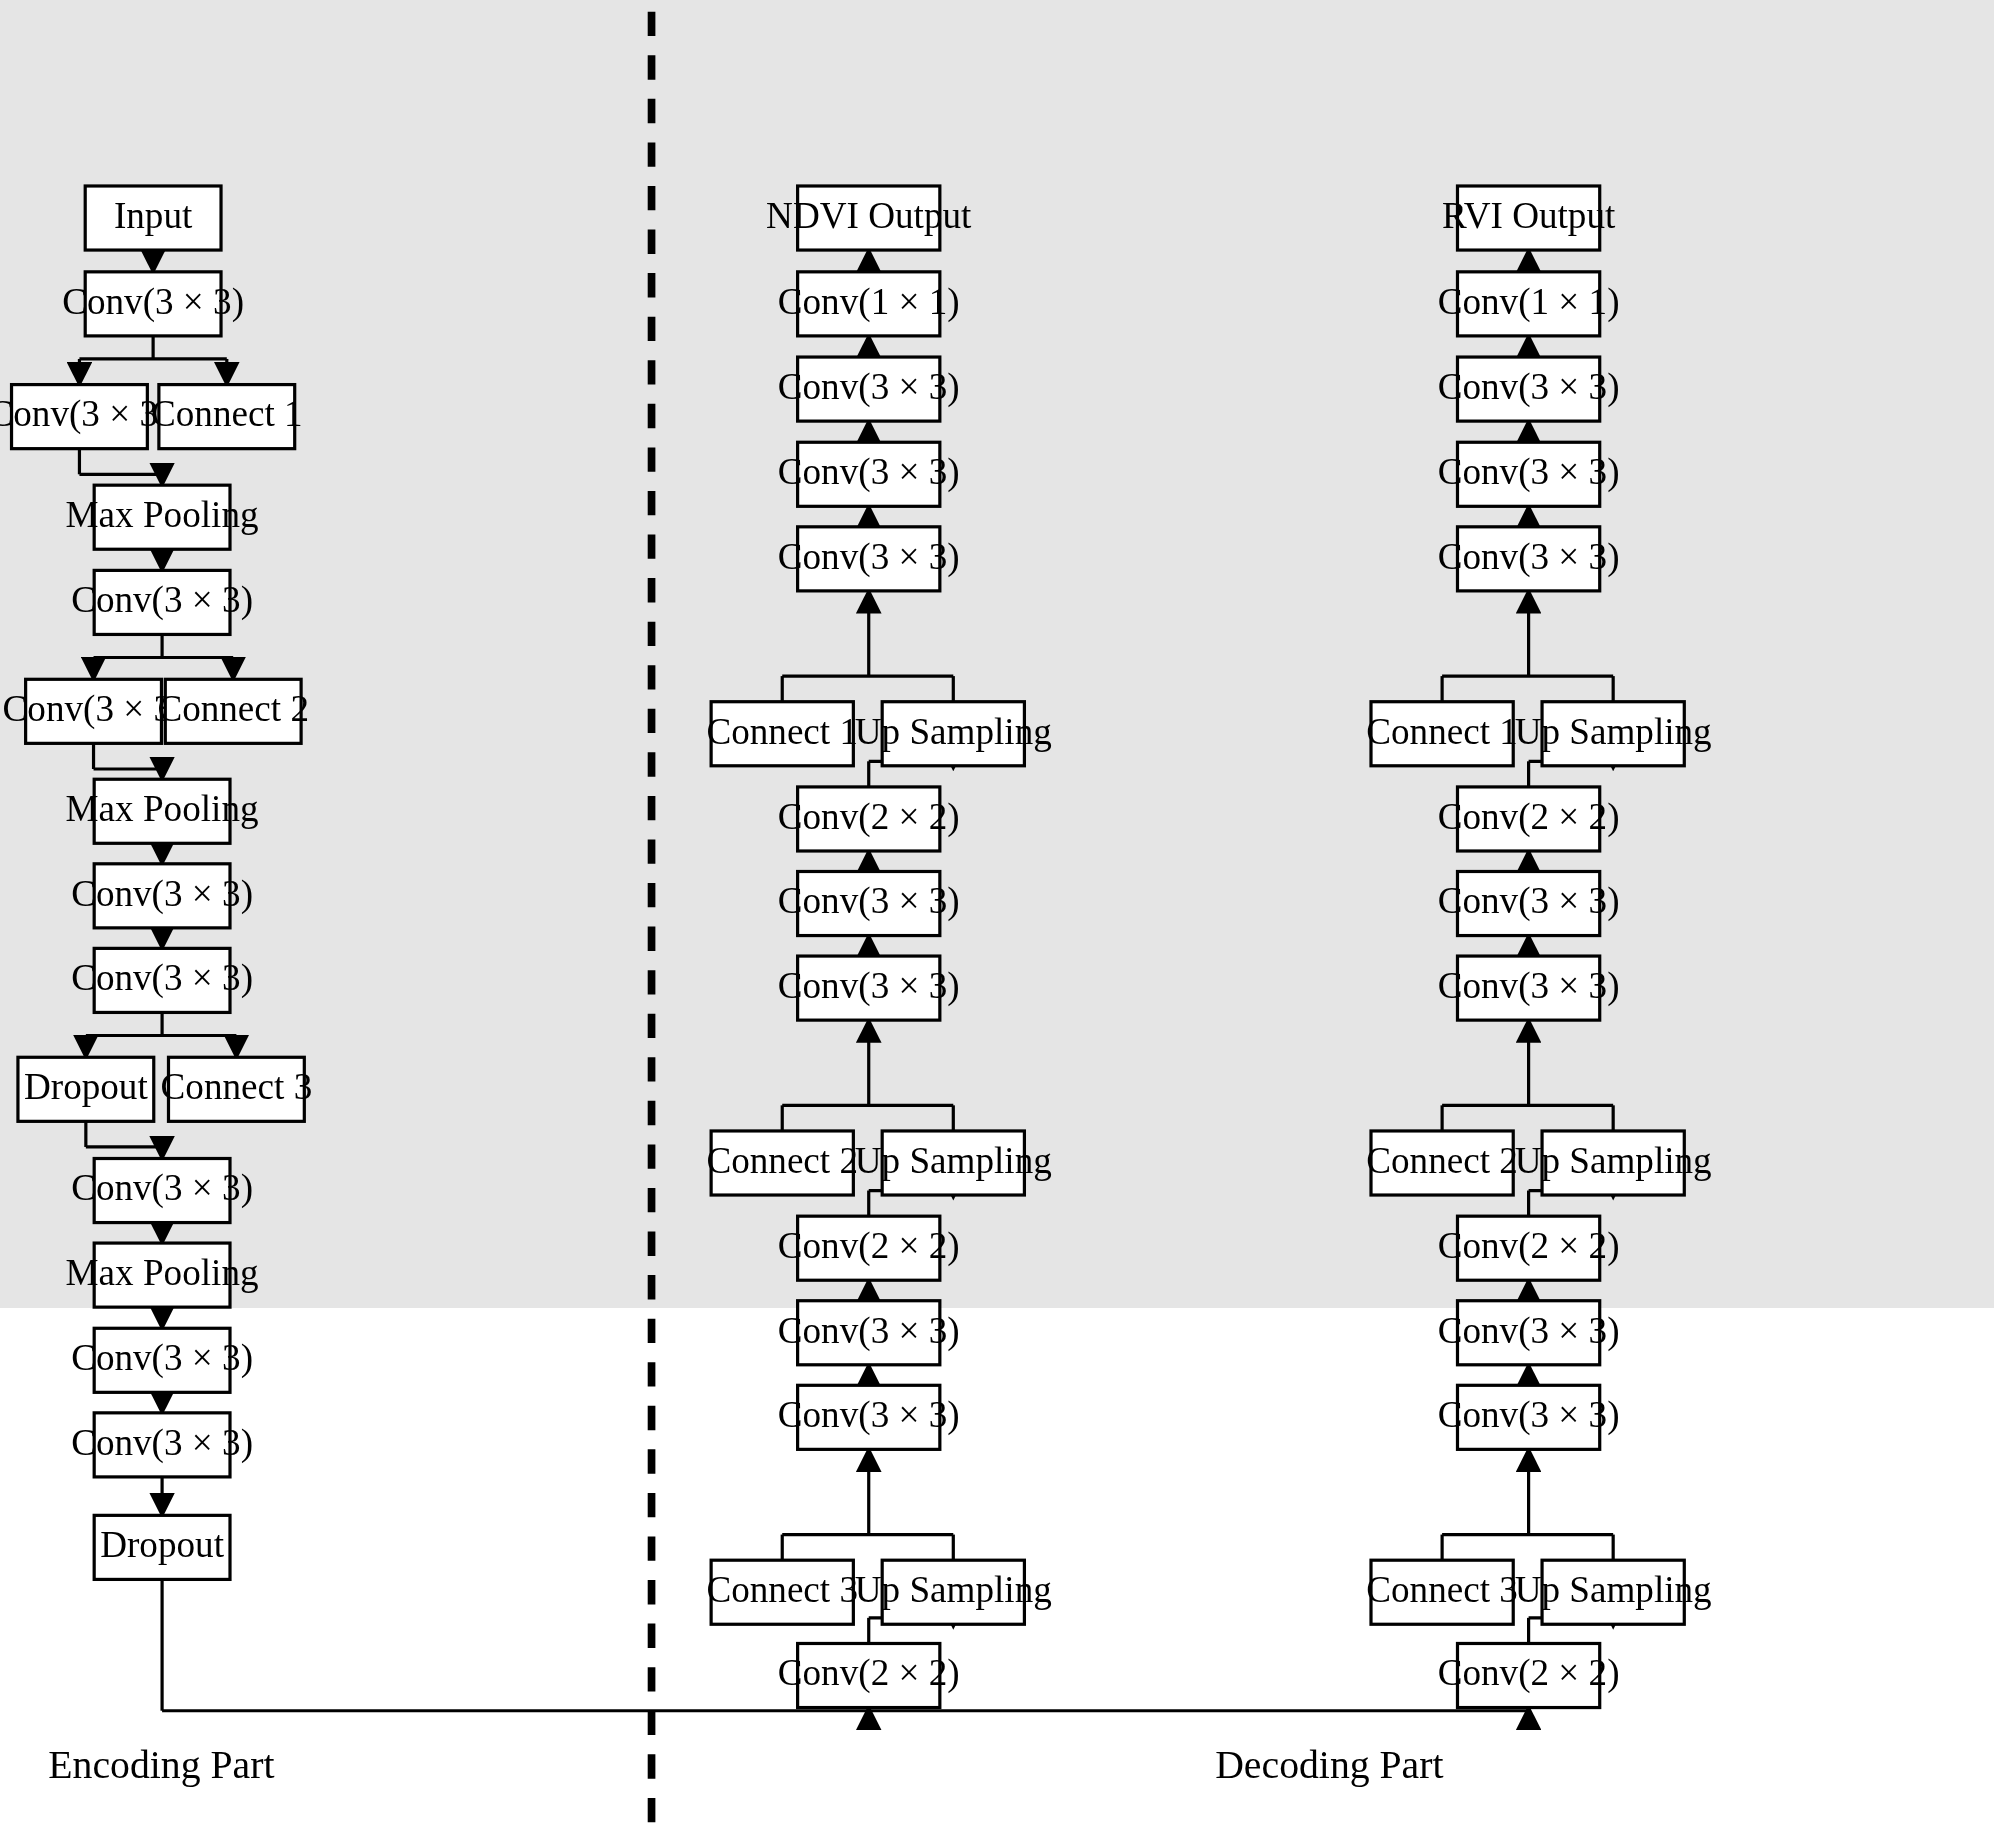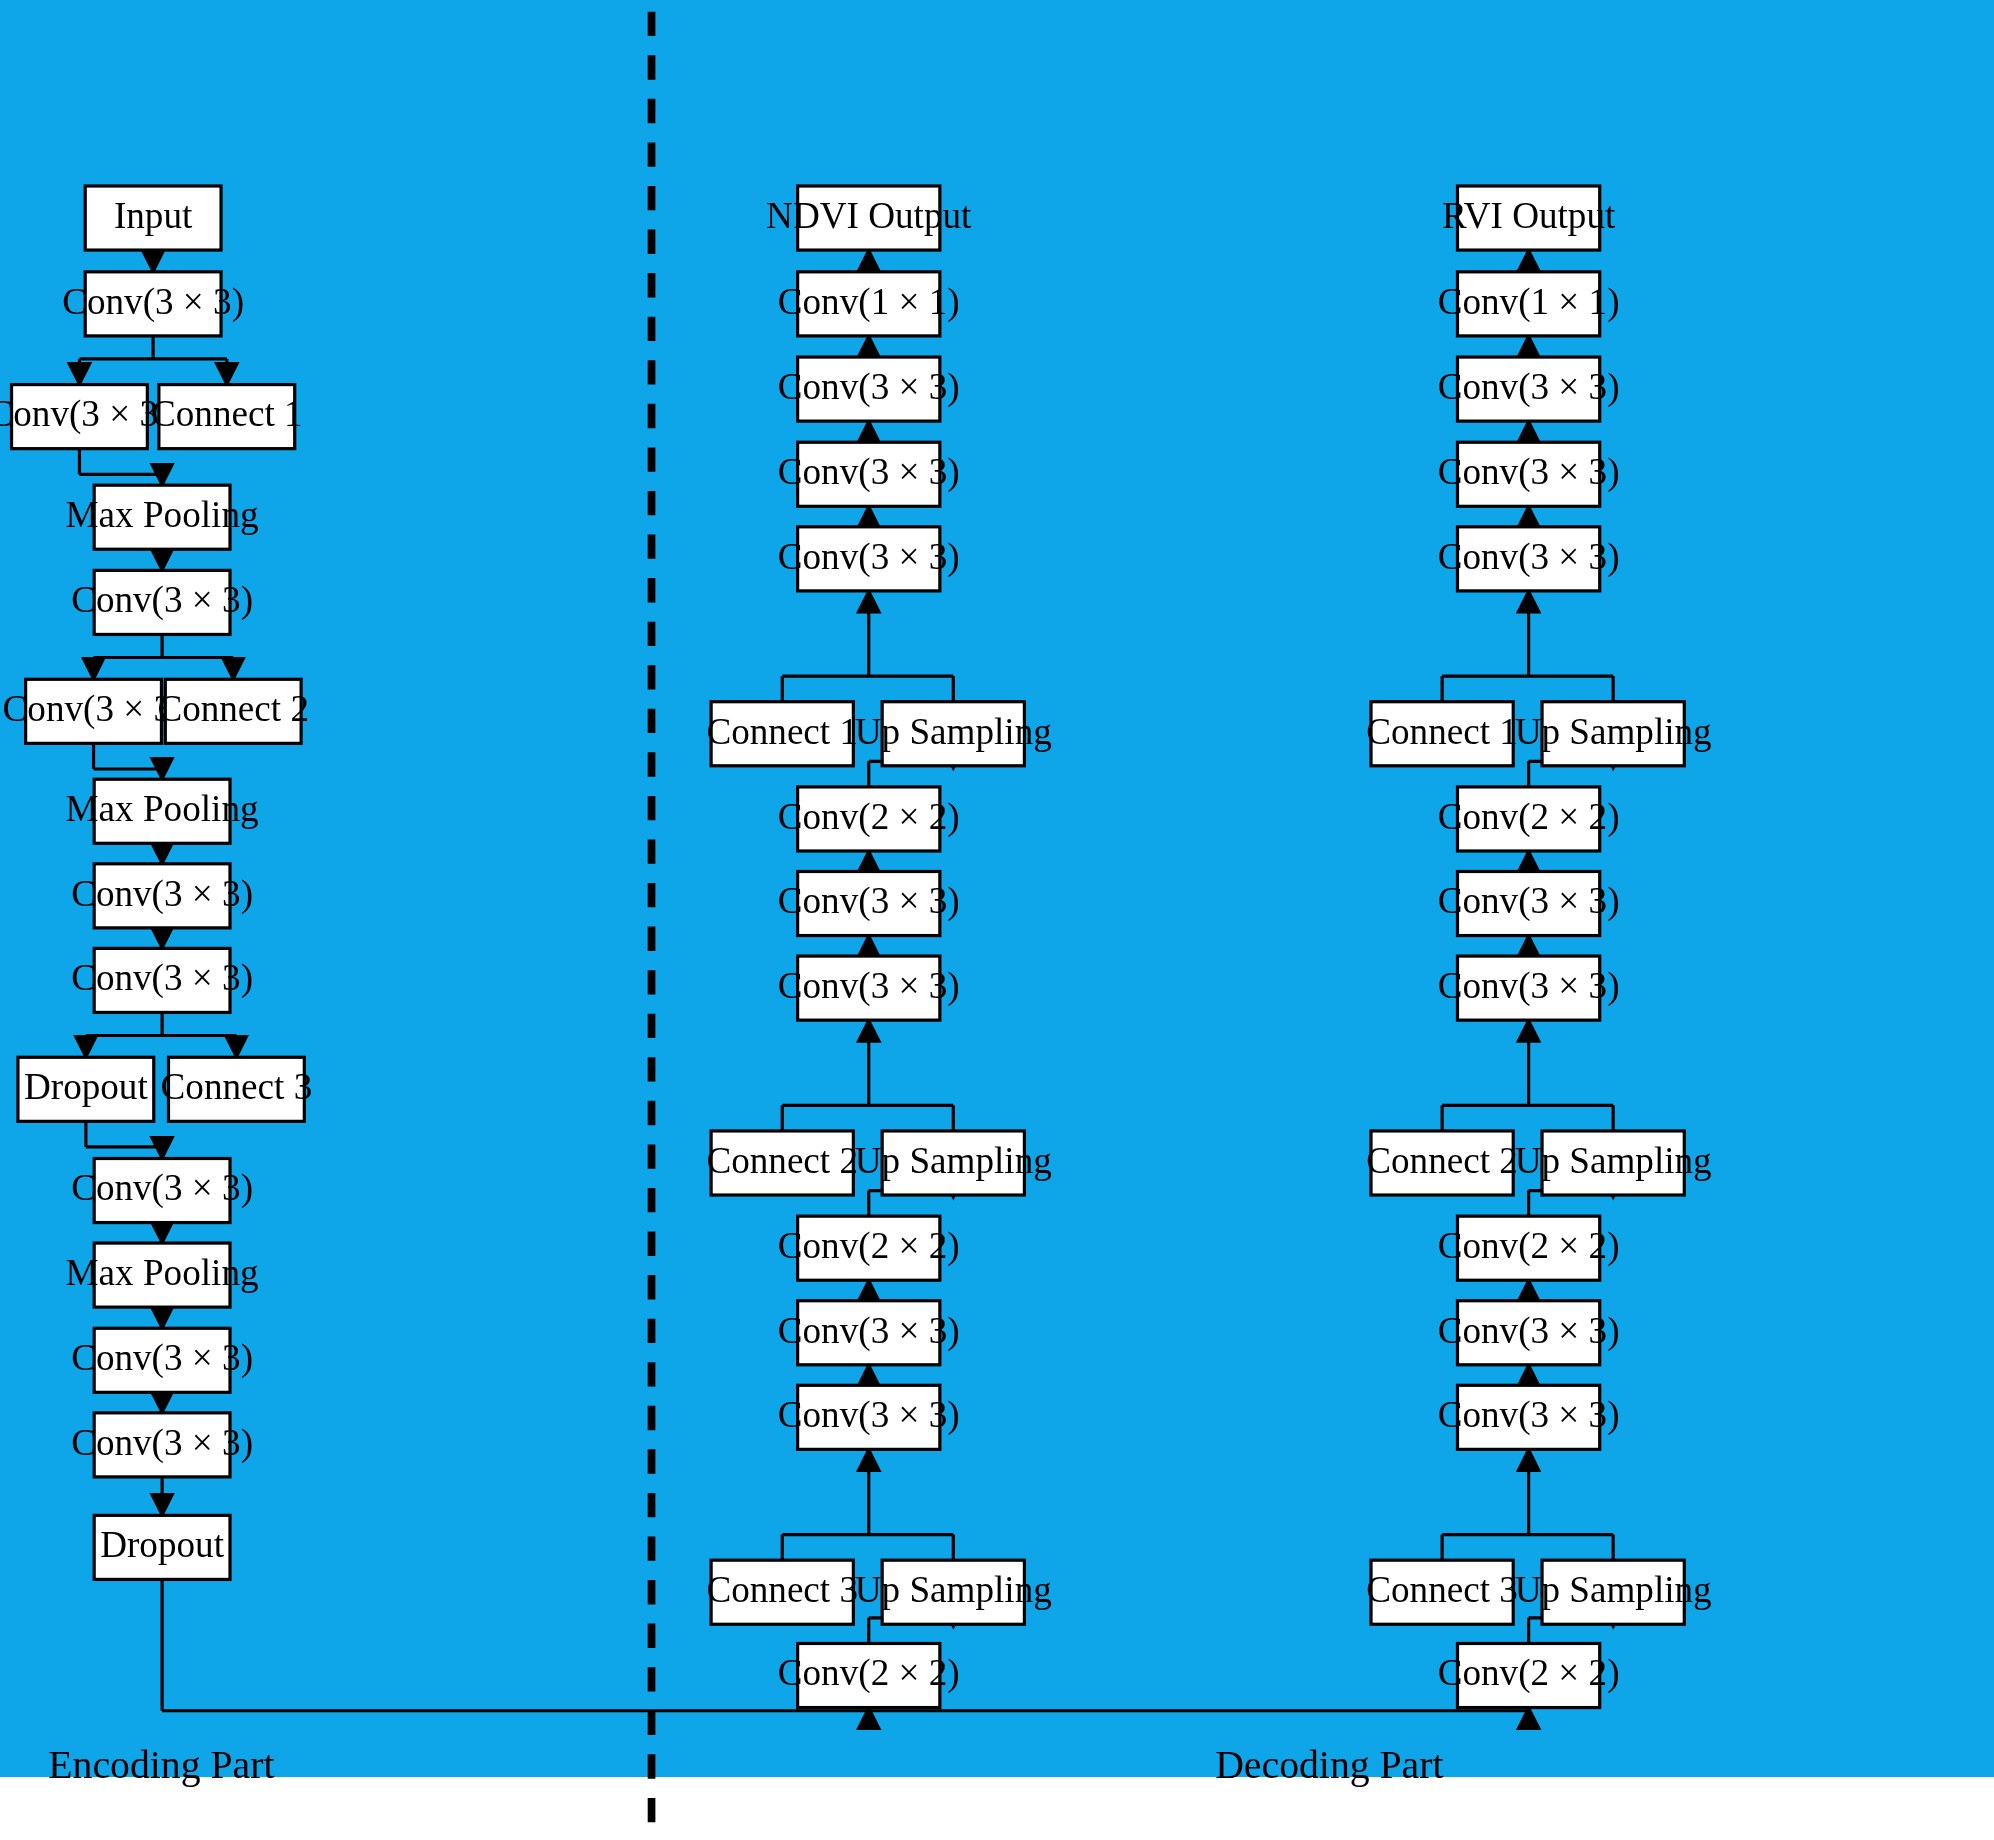--- a/index.html
+++ b/index.html
@@ -1,17 +1,17 @@
 <!DOCTYPE html>
 <html style="font-size:10.3px"><head>
 <meta charset="utf-8">
 <style>
   html,body{margin:0;padding:0;background:#ffffff;}
   body{width:1995px;height:1841px;overflow:hidden;font-family:"Liberation Serif","DejaVu Serif",serif;}
-  #canvas{position:relative;width:1995px;height:1777px;background:#0ea5e9;}
+  #canvas{position:relative;width:1995px;height:1308px;background:#e5e5e5;}
   svg#diagram{position:absolute;left:0;top:0;width:1995px;height:1841px;}
   .node-box{fill:#ffffff;stroke:#000000;stroke-width:5;}
   .node-label{font-family:"Liberation Serif","DejaVu Serif",serif;font-size:58px;fill:#000000;
                text-anchor:middle;dominant-baseline:middle;}
   .edge{stroke:#000000;stroke-width:5;fill:none;}
   .divider{stroke:#000000;stroke-width:12;stroke-dasharray:38 30;fill:none;}
   .part-label{font-family:"Liberation Serif","DejaVu Serif",serif;font-size:62px;fill:#000000;
               text-anchor:middle;dominant-baseline:middle;}
 </style>
 </head>

